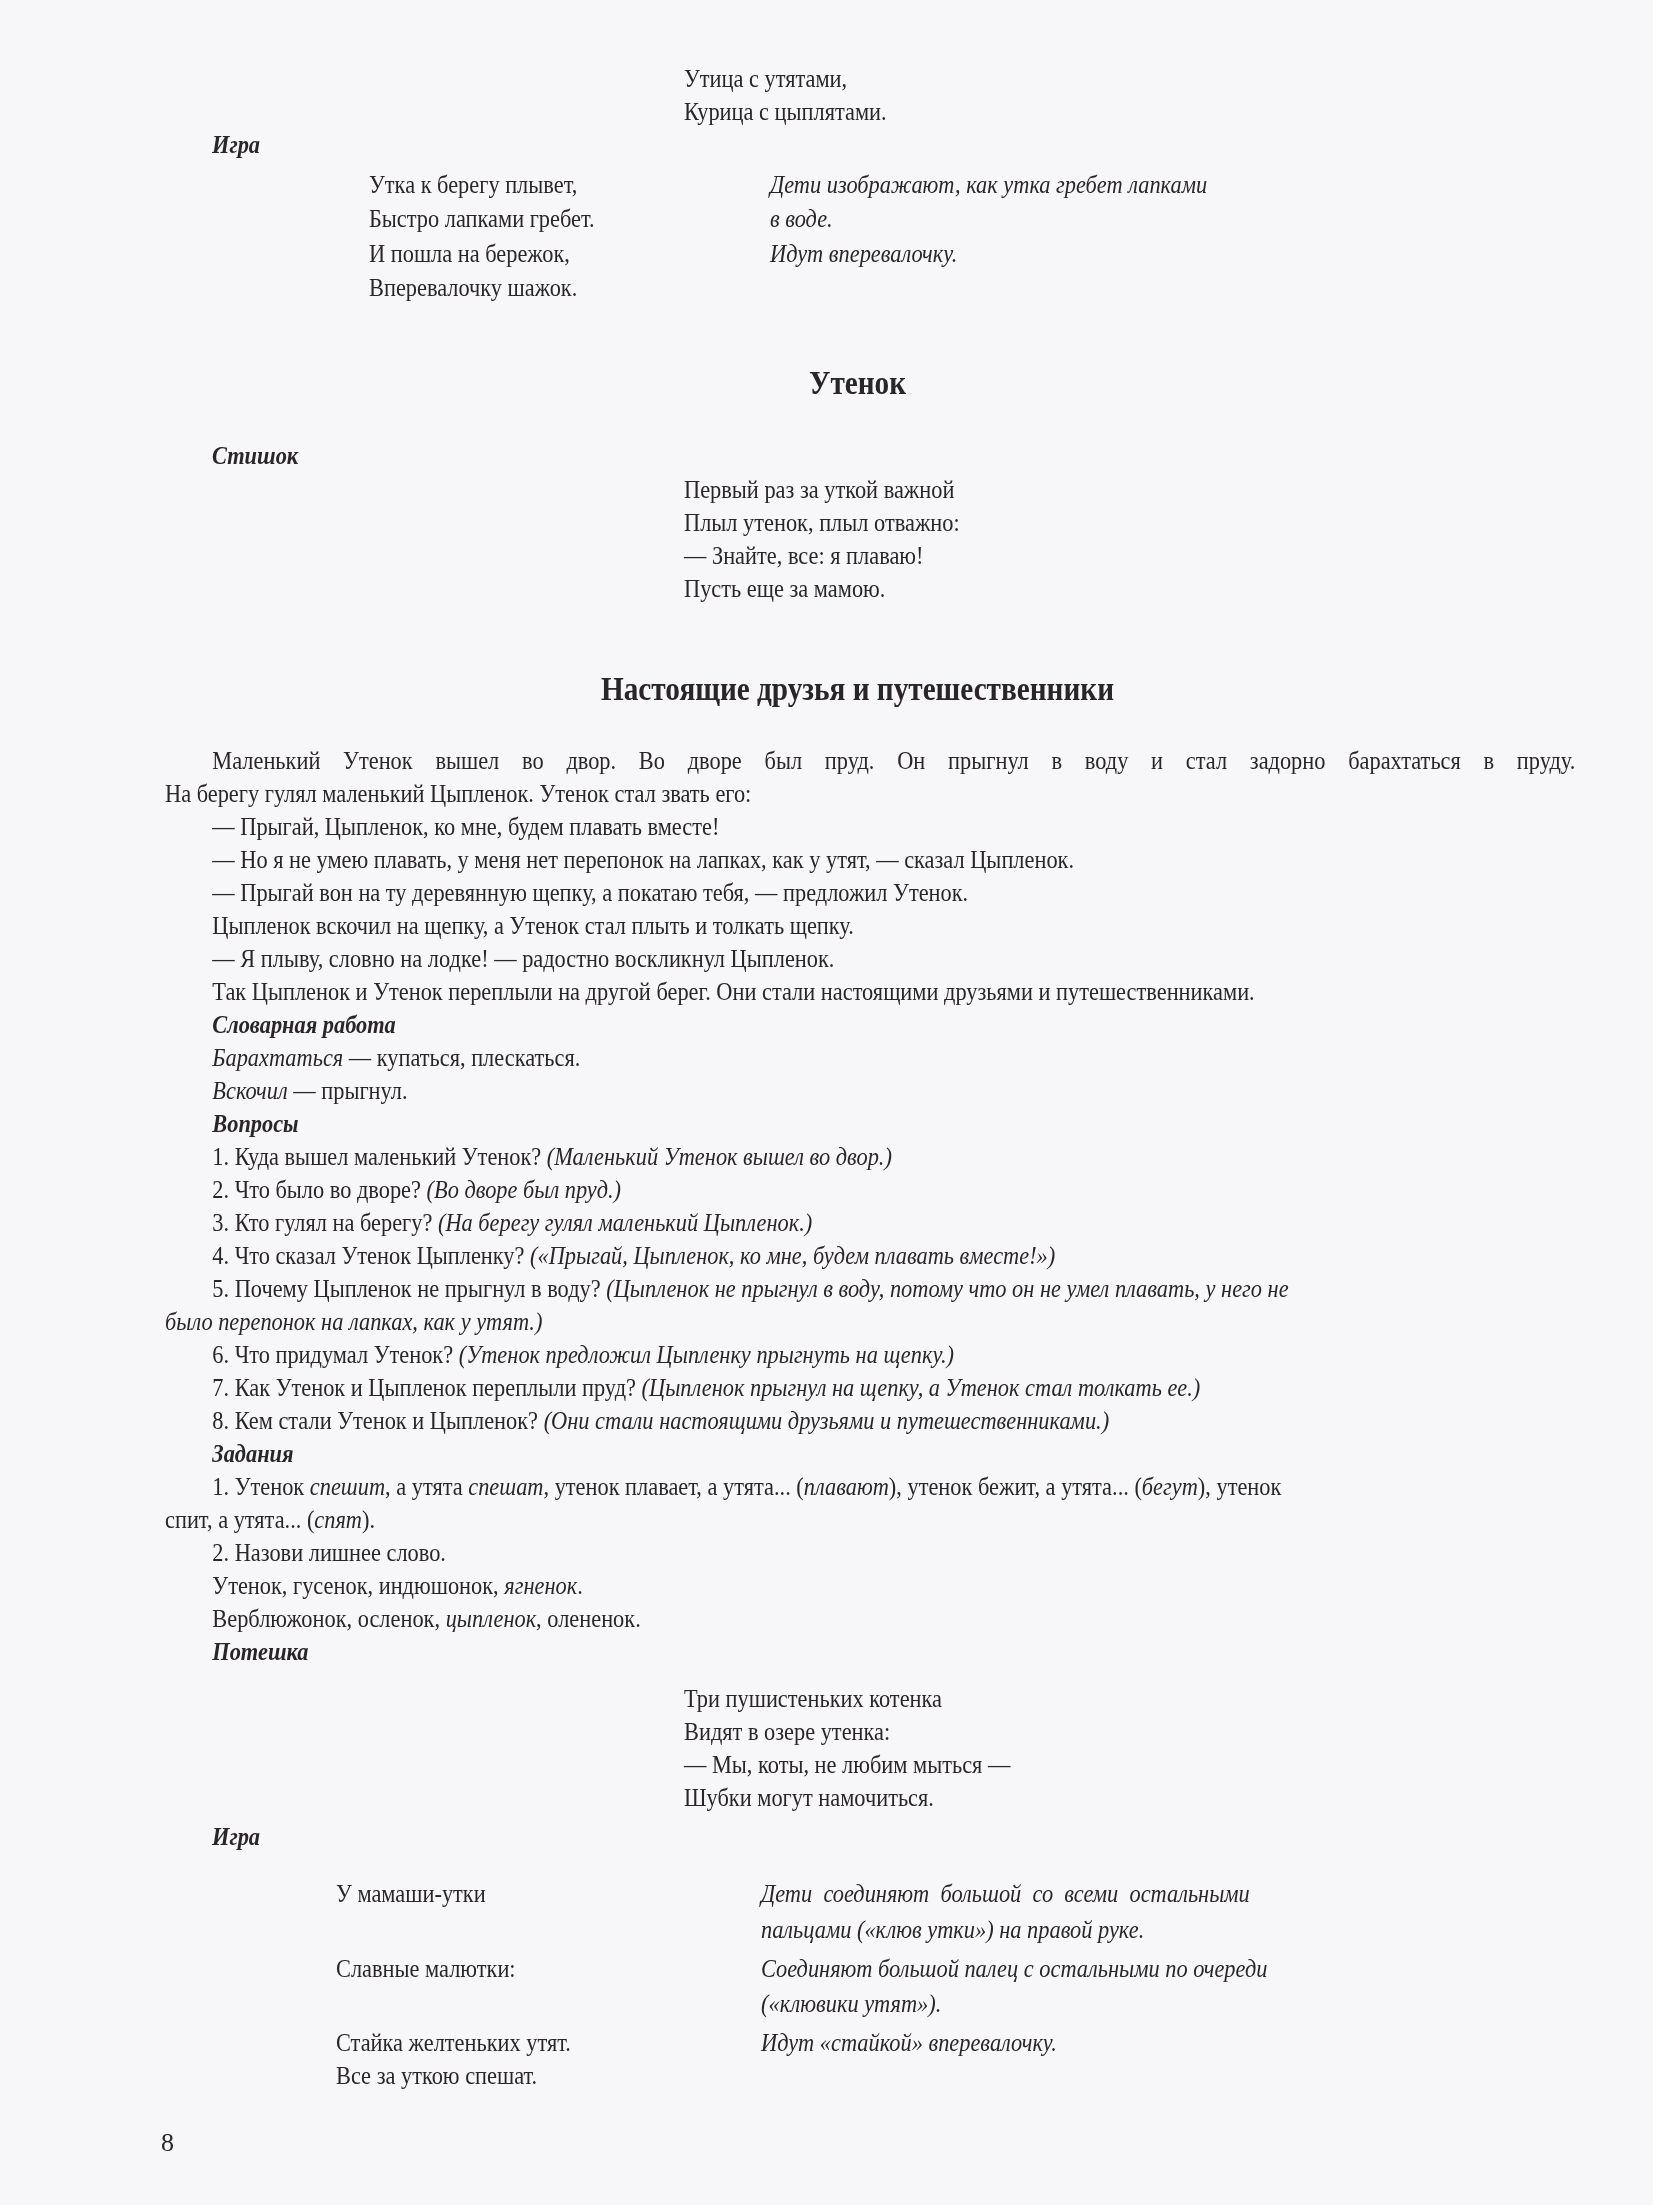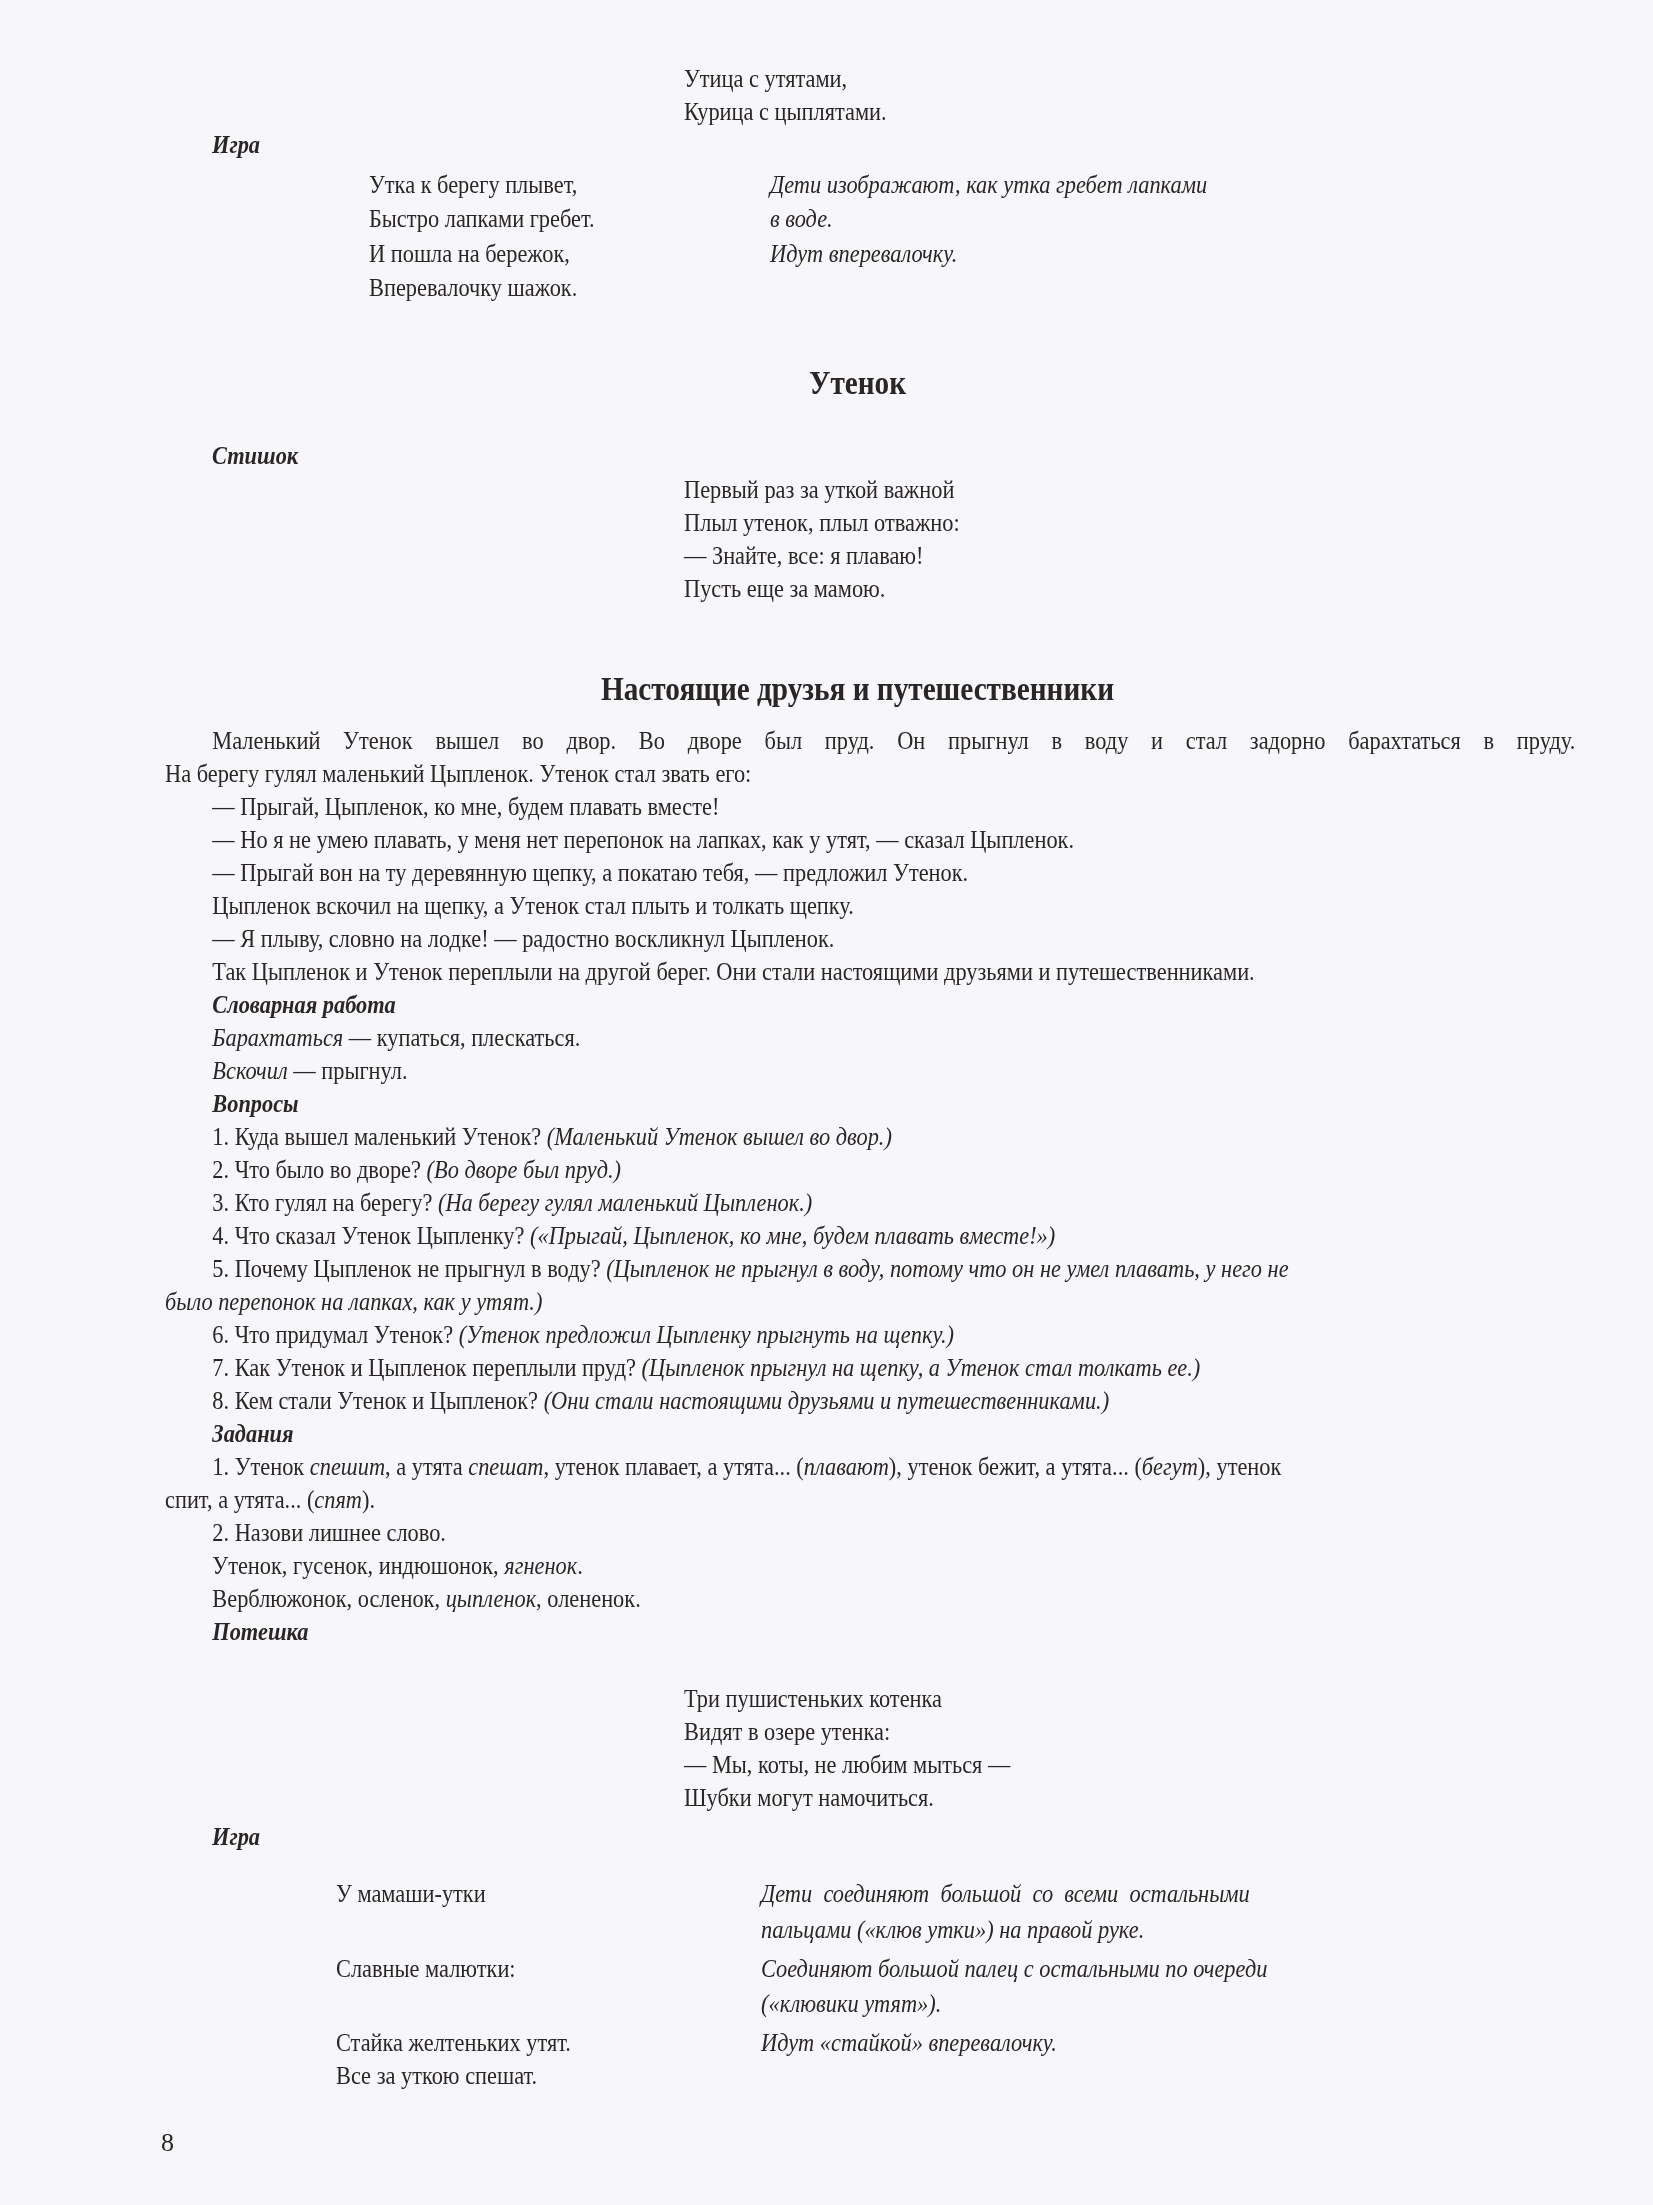--- a/index.html
+++ b/index.html
@@ -38,21 +38,21 @@
 
 <div class="abs h" style="left:0;width:1715px;top:364px;">Утенок</div>
 <div class="abs lbl" style="left:212px;top:441px;">Стишок</div>
 <div class="abs t" style="left:684px;top:473px;">Первый раз за уткой важной</div>
 <div class="abs t" style="left:684px;top:506px;">Плыл утенок, плыл отважно:</div>
 <div class="abs t" style="left:684px;top:539px;">— Знайте, все: я плаваю!</div>
 <div class="abs t" style="left:684px;top:572px;">Пусть еще за мамою.</div>
 
 <div class="abs h" style="left:0;width:1715px;top:670px;">Настоящие друзья и путешественники</div>
 
-<div class="body" style="top:724px;">
+<div class="body" style="top:744px;">
   <div class="line justify ind" style="width:1585px;">Маленький Утенок вышел во двор. Во дворе был пруд. Он прыгнул в воду и стал задорно барахтаться в пруду.</div>
   <div class="line">На берегу гулял маленький Цыпленок. Утенок стал звать его:</div>
   <div class="line ind">— Прыгай, Цыпленок, ко мне, будем плавать вместе!</div>
   <div class="line ind">— Но я не умею плавать, у меня нет перепонок на лапках, как у утят, — сказал Цыпленок.</div>
   <div class="line ind">— Прыгай вон на ту деревянную щепку, а покатаю тебя, — предложил Утенок.</div>
   <div class="line ind">Цыпленок вскочил на щепку, а Утенок стал плыть и толкать щепку.</div>
   <div class="line ind">— Я плыву, словно на лодке! — радостно воскликнул Цыпленок.</div>
   <div class="line ind">Так Цыпленок и Утенок переплыли на другой берег. Они стали настоящими друзьями и путешественниками.</div>
 
   <div class="line ind b i">Словарная работа</div>

